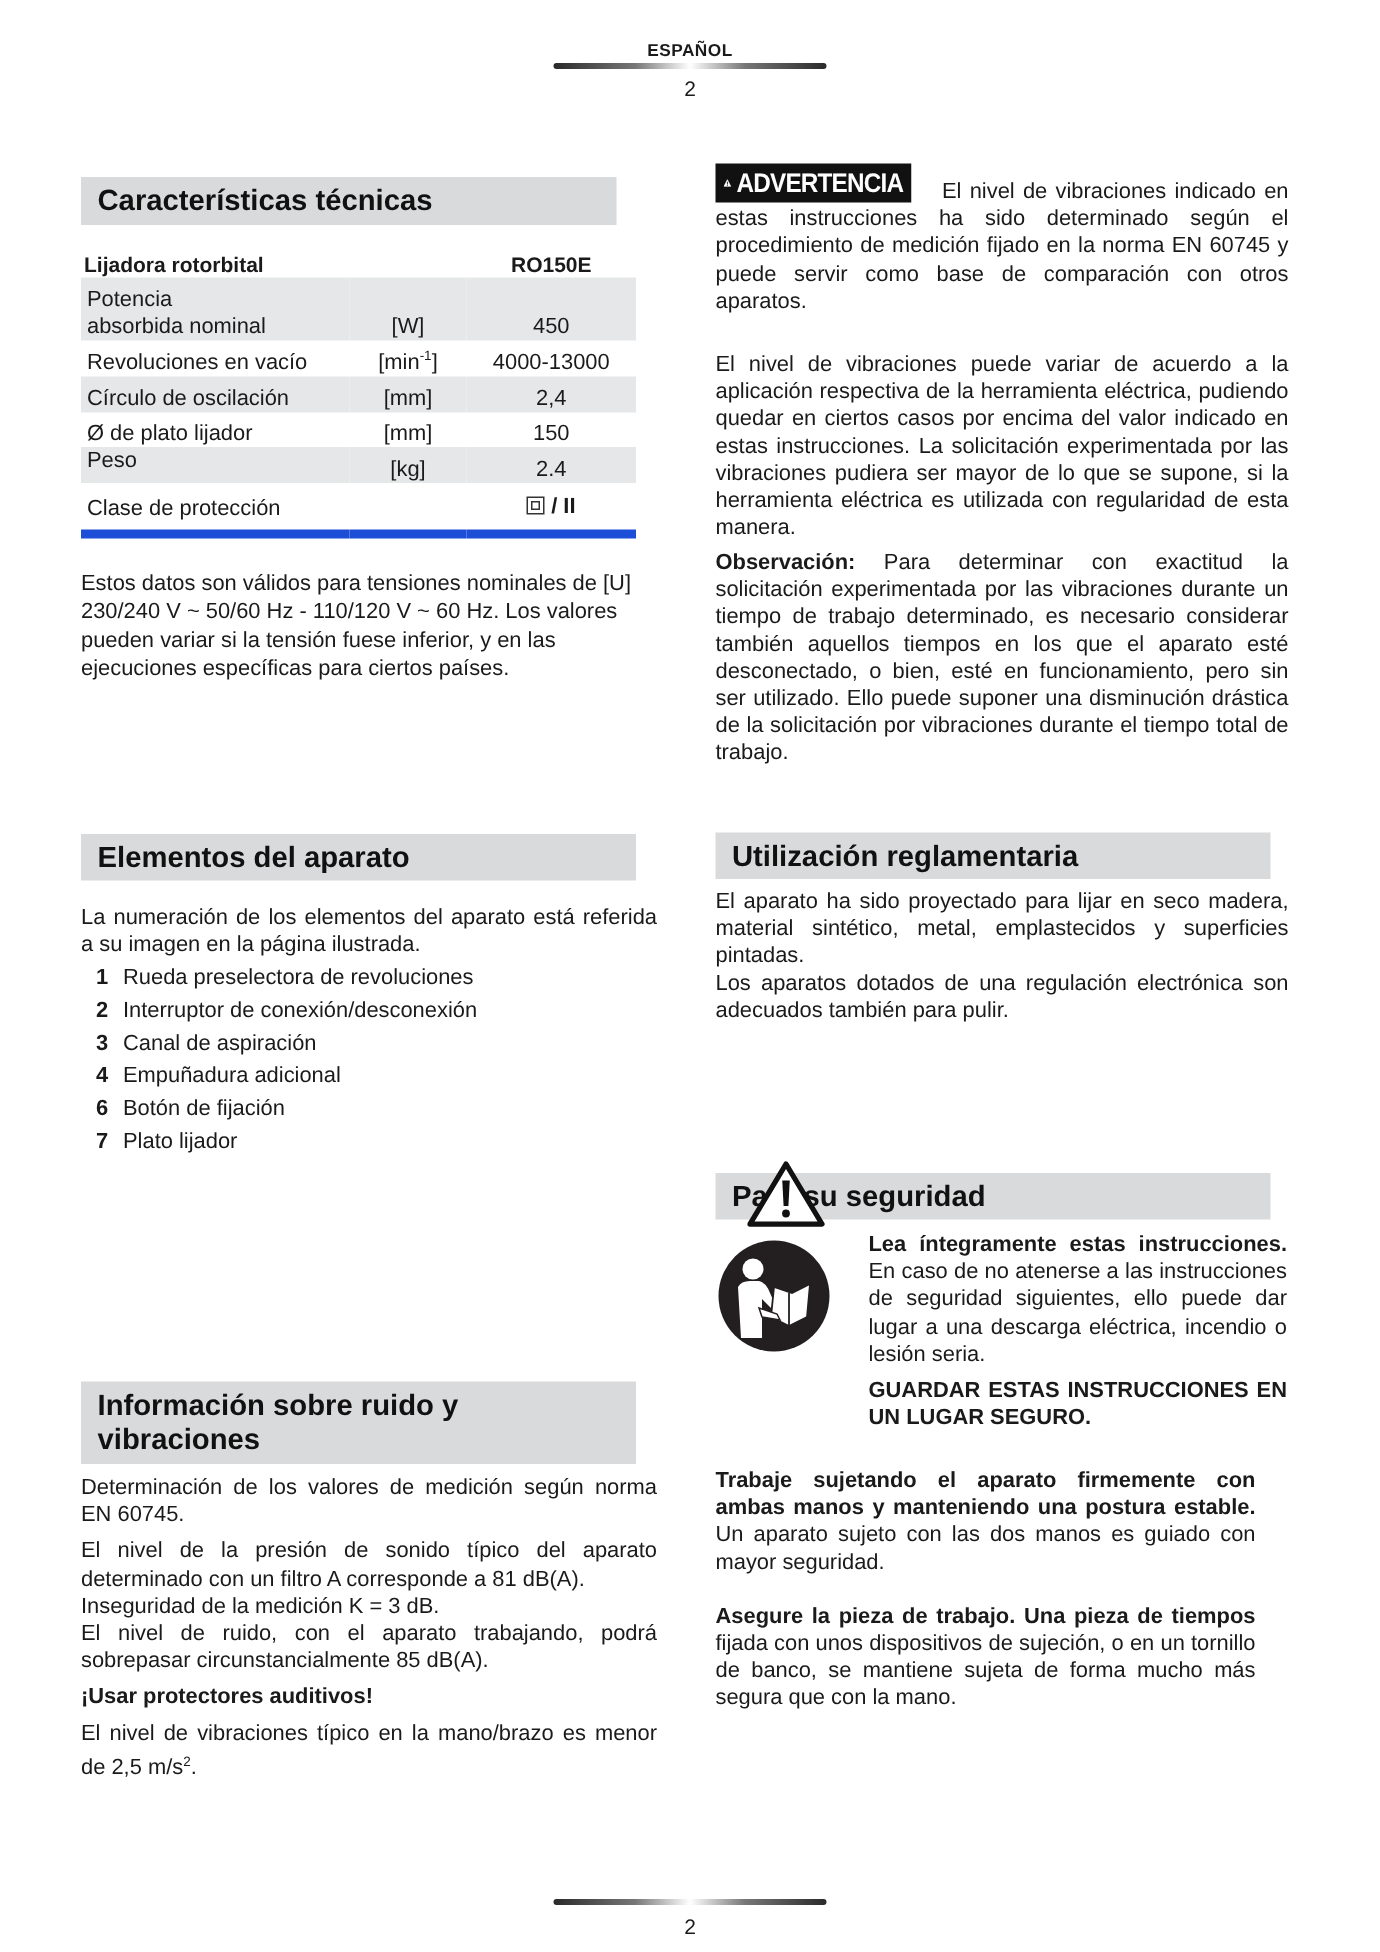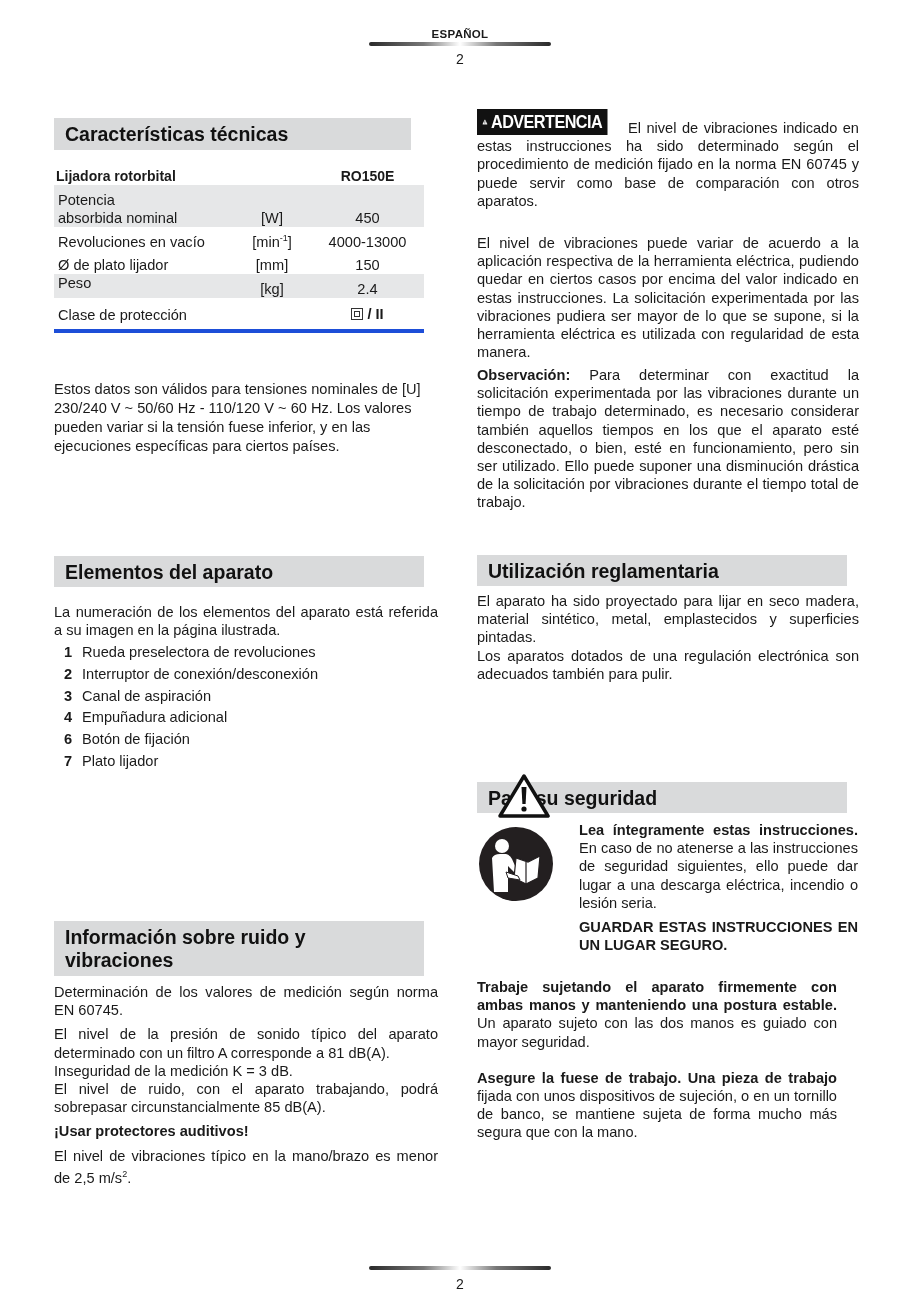--- a/index.html
+++ b/index.html
@@ -10,21 +10,21 @@
   .rule { height:4px; border-radius:2px;
           background:linear-gradient(to right,#2a2a2a 0%,#777 30%,#fff 50%,#777 70%,#2a2a2a 100%); }
   .pnum { left:0; width:920px; text-align:center; font-size:14px; }
   .sect { background:#d9dadb; font-weight:bold; font-size:19.5px; line-height:23px; padding:5px 11px 4px 11px; box-sizing:border-box; color:#111; }
   p { margin:0; }
   .just { text-align:justify; }
   .spec-title { font-weight:bold; font-size:14px; }
   table.spec { border-collapse:collapse; width:370px; font-size:14.6px; }
   table.spec td { padding:0 4px; vertical-align:bottom; height:23px; }
   table.spec tr.shade td { background:#e6e7e8; }
-  table.spec tr.sep td { border-bottom:4px solid #1d4ed8; }
+  table.spec tr.sep td { border-bottom:6px solid #1d4ed8; }
   .unit { text-align:center; width:70px; }
   .val { text-align:center; width:105px; }
   .sq { display:inline-block; width:10px; height:10px; border:1px solid #333; position:relative; vertical-align:-1px; }
   .sq::after { content:""; position:absolute; left:2px; top:2px; width:4px; height:4px; border:1px solid #333; }
   .warn-badge { background:#111; color:#fff; font-weight:bold; font-size:18px; letter-spacing:-0.6px; padding:4px 6px; display:flex; align-items:center; gap:4px; font-family:"Liberation Sans", sans-serif; transform:scaleX(0.9); transform-origin:left; }
   ol.items { list-style:none; margin:0; padding:0; }
   ol.items li { line-height:21.8px; }
   ol.items .n { display:inline-block; width:18px; text-align:center; font-weight:bold; margin-left:5px; margin-right:5px; }
   b { font-weight:bold; }
 </style>
@@ -50,20 +50,25 @@
         <div>Potencia</div>
         <div>absorbida nominal</div>
       </td>
       <td class="unit">[W]</td>
       <td class="val">450</td>
     </tr>
     <tr>
       <td style="height:24px;">Revoluciones en vacío</td>
       <td class="unit"><span>[min</span><sup style="font-size:9px;">-1</sup><span>]</span></td>
       <td class="val">4000-13000</td>
+    </tr>
+    <tr class="shade">
+      <td style="height:24px;">Círculo de oscilación</td>
+      <td class="unit">[mm]</td>
+      <td class="val">2,4</td>
     </tr>
     <tr>
       <td style="height:23px;">Ø de plato lijador</td>
       <td class="unit">[mm]</td>
       <td class="val">150</td>
     </tr>
     <tr class="shade">
       <td style="height:24px;vertical-align:top;">Peso</td>
       <td class="unit">[kg]</td>
       <td class="val">2.4</td>
@@ -136,17 +141,17 @@
   <path d="M38 32 L50 36 L62 30 L60 52 L48 58 L36 52 Z" fill="#fff" stroke="#231f20" stroke-width="1.2"></path>
   <path d="M48 36 L48 58" stroke="#231f20" stroke-width="1.2"></path>
   <path d="M28 46 L40 50 L42 54 L30 52 Z" fill="#fff" stroke="#231f20" stroke-width="1"></path>
 </svg>
 <div class="abs just" style="left:579px;top:821px;width:279px;">
   <p><b>Lea íntegramente estas instrucciones.</b><span> En caso de no atenerse a las instrucciones de seguridad siguientes, ello puede dar lugar a una descarga eléctrica, incendio o lesión seria.</span></p>
   <p style="margin-top:6px;font-weight:bold;">GUARDAR ESTAS INSTRUCCIONES EN UN LUGAR SEGURO.</p>
 </div>
 <div class="abs just" style="left:477px;top:960px;width:382px;">
   <p style="margin-top:18px;width:360px;"><b>Trabaje sujetando el aparato firmemente con ambas manos y manteniendo una postura estable.</b><span> Un aparato sujeto con las dos manos es guiado con mayor seguridad.</span></p>
-  <p style="margin-top:18px;width:360px;"><b>Asegure la fuese de trabajo. Una pieza de trabajo</b><span> fijada con unos dispositivos de sujeción, o en un tornillo de banco, se mantiene sujeta de forma mucho más segura que con la mano.</span></p>
+  <p style="margin-top:18px;width:360px;"><b>Asegure la pieza de trabajo. Una pieza de tiempos</b><span> fijada con unos dispositivos de sujeción, o en un tornillo de banco, se mantiene sujeta de forma mucho más segura que con la mano.</span></p>
 </div>
 
 <div class="abs rule" style="left:369px;top:1266px;width:182px;"></div>
 <div class="abs pnum" style="top:1275px;">2</div>
 
 </body></html>

